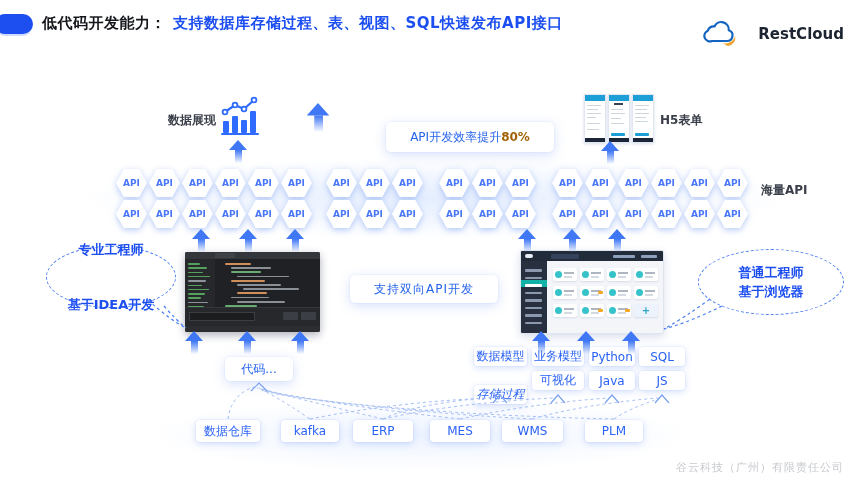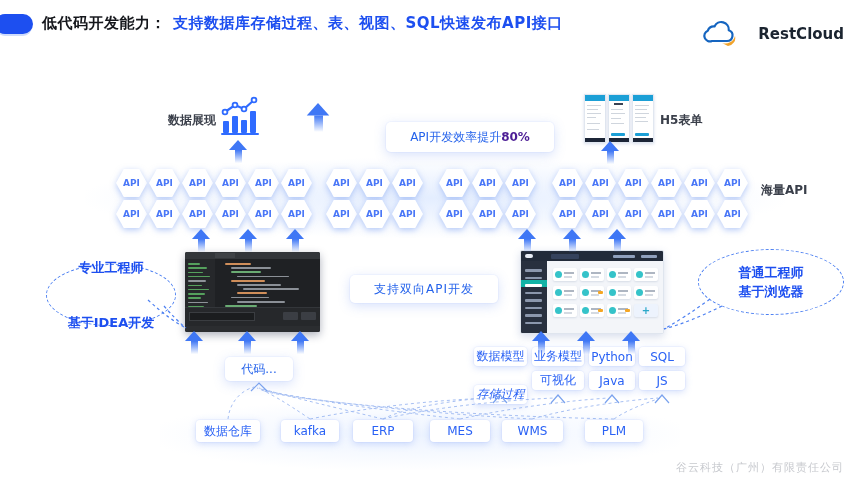--- a/index.html
+++ b/index.html
@@ -125,21 +125,21 @@
       <polyline points="6,17 16,10 25,14 35,5" fill="none" stroke="#2f6bff" stroke-width="2.2"></polyline>
       <circle cx="6" cy="17" r="2.4" fill="#fff" stroke="#2f6bff" stroke-width="1.8"></circle>
       <circle cx="16" cy="10" r="2.4" fill="#fff" stroke="#2f6bff" stroke-width="1.8"></circle>
       <circle cx="25" cy="14" r="2.4" fill="#fff" stroke="#2f6bff" stroke-width="1.8"></circle>
       <circle cx="35" cy="5" r="2.4" fill="#fff" stroke="#2f6bff" stroke-width="1.8"></circle>
       <rect x="2" y="38" width="38" height="2" rx="1" fill="#2f6bff"></rect>
     </svg>
   </div>
   <div class="softbox" style="left:386px;top:104px;width:168px;height:30px;margin-top:18px;">
     <span>API开发效率提升</span>
-      <span style="color:#4c1d95;font-weight:bold;">80%</span>
+      <span style="color:#a16207;font-weight:bold;">80%</span>
   </div>
 
   <div class="phones">
     <div class="phone">
       <div class="ph-h"></div>
       <div class="pl" style="top:10px;width:14px;"></div>
         <div class="pl" style="top:14px;width:11px;"></div>
       <div class="pl" style="top:18px;width:14px;"></div>
         <div class="pl" style="top:22px;width:9px;"></div>
       <div class="pl" style="top:28px;width:13px;"></div>
@@ -274,21 +274,21 @@
       </div>
       <div class="hexw" style="left: 684px; top: 200px;">
         <div class="hex">API</div>
       </div>
       <div class="hexw" style="left: 717px; top: 200px;">
         <div class="hex">API</div>
       </div>
     </div>
   <div class="dk-label" style="left:761px;top:182px;">海量API</div>
 
-  <div class="bubble" style="left:46px;top:264px;width:128px;height:60px;gap:36px;">
+  <div class="bubble" style="left:46px;top:246px;width:128px;height:60px;gap:36px;">
     <span>专业工程师</span>
     <span>基于IDEA开发</span>
   </div>
 
   <div class="editor">
     <div class="ed-tab">
         <div class="t"></div>
       </div>
     <div class="ed-tree">
         <div class="tl" style="top: 4px; width: 12px;"></div>

